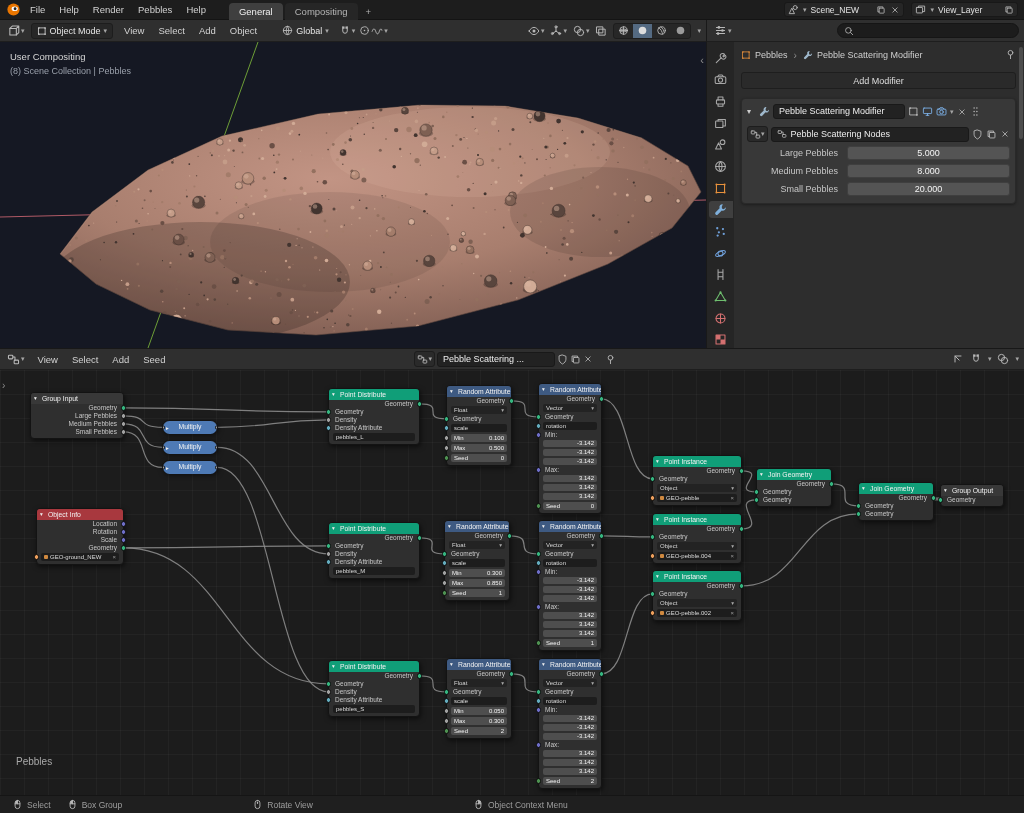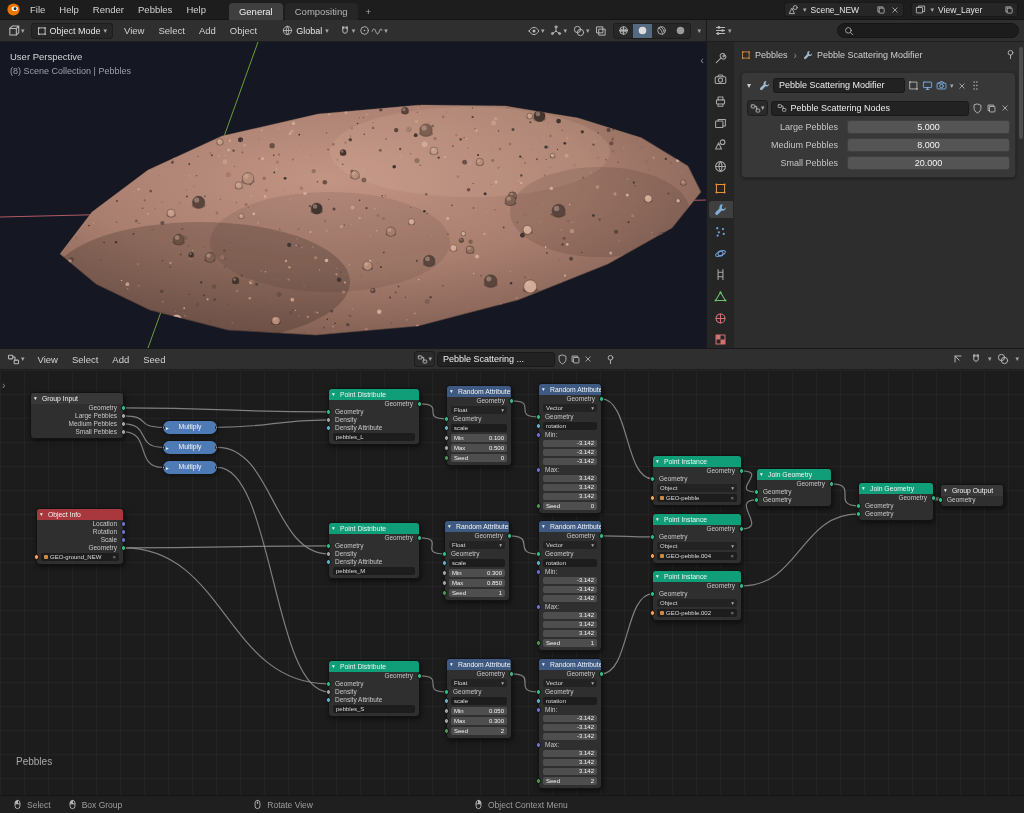--- a/index.html
+++ b/index.html
@@ -1327,21 +1327,21 @@
           <circle cx="69.7" cy="106.8" r="2.1" fill="#d9b6a2" opacity="0.45"></circle>
           <ellipse cx="372.9" cy="249.8" rx="2.7" ry="1.2" fill="#000" opacity="0.25"></ellipse>
           <circle cx="372.9" cy="248.5" r="2.3" fill="#6a4f45" stroke="#3c2f2a" stroke-width="0.4"></circle>
           <circle cx="372.2" cy="247.7" r="1.0" fill="#d9b6a2" opacity="0.45"></circle>
           <ellipse cx="611.8" cy="247.0" rx="4.1" ry="1.8" fill="#000" opacity="0.25"></ellipse>
           <circle cx="611.8" cy="245.1" r="3.5" fill="#d1ab96" stroke="#3c2f2a" stroke-width="0.4"></circle>
           <circle cx="610.7" cy="243.8" r="1.5" fill="#d9b6a2" opacity="0.45"></circle>
         </g>
     </svg>
     <div class="vp-overlay">
-      <div>User Perspective</div>
+      <div>User Compositing</div>
       <div class="sub">(8) Scene Collection | Pebbles</div>
     </div>
     <span class="vp-collapse">‹</span>
   </div>
 
   <div id="props">
     <div id="props-tabs">
         <div class="ptab">
           <svg viewBox="0 0 16 16" width="13" height="13" fill="none" stroke="#a8a8a8" stroke-width="1.3" stroke-linecap="round" stroke-linejoin="round">
             <path d="M2.8 13.2l6-6"></path>
@@ -1454,20 +1454,21 @@
             </svg>
           </i>
         <span>Pebble Scattering Modifier</span>
         <span class="pinw"><i class="ic">
               <svg viewBox="0 0 16 16" width="11" height="11" fill="none" stroke="#b9b9b9" stroke-width="1.3" stroke-linecap="round" stroke-linejoin="round">
                 <circle cx="8" cy="5.5" r="3.4"></circle>
                 <path d="M8 9v5"></path>
               </svg>
             </i></span>
       </div>
+      <button id="add-modifier">Add Modifier</button>
       <div id="mod-panel">
         <div class="mp-head">
           <span class="exp">▾</span>
           <i class="ic">
               <svg viewBox="0 0 16 16" width="11" height="11" fill="none" stroke="#9fb8cc" stroke-width="1.3" stroke-linecap="round" stroke-linejoin="round">
                 <path d="M10.8 1.6a3.6 3.6 0 0 0-3.9 4.9L2 11.4a1.9 1.9 0 1 0 2.7 2.7l4.9-4.9a3.6 3.6 0 0 0 4.9-3.9L12.2 7.6l-2.1-.6-.6-2.1z" fill="#9fb8cc" stroke="none"></path>
               </svg>
             </i>
           <div class="namefield">Pebble Scattering Modifier</div>
           <i class="ic">

